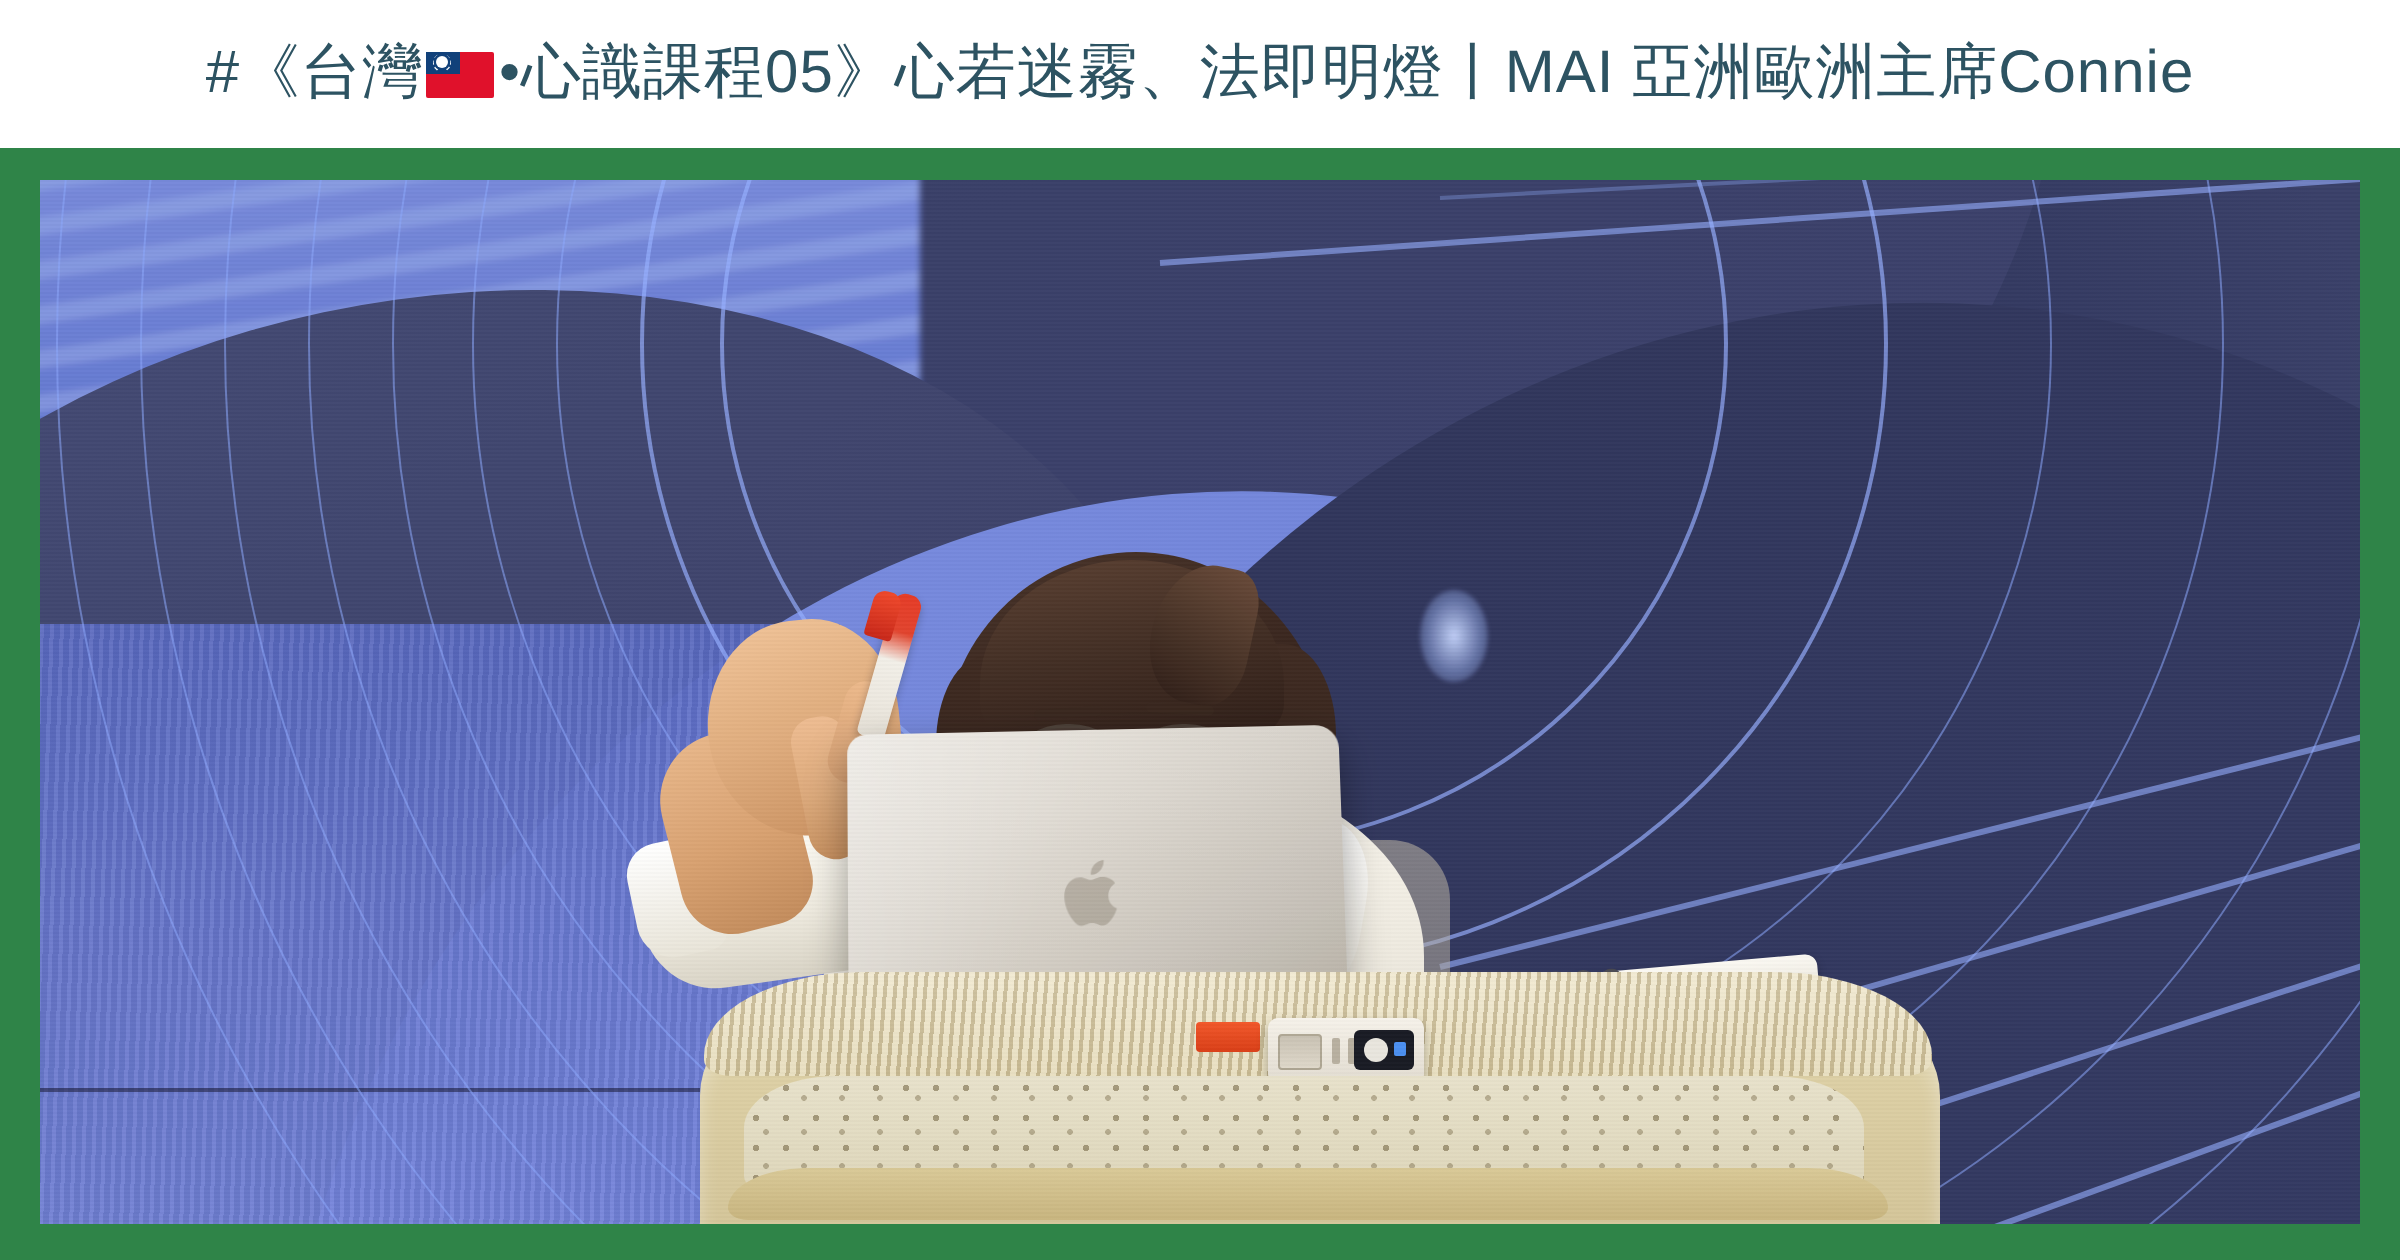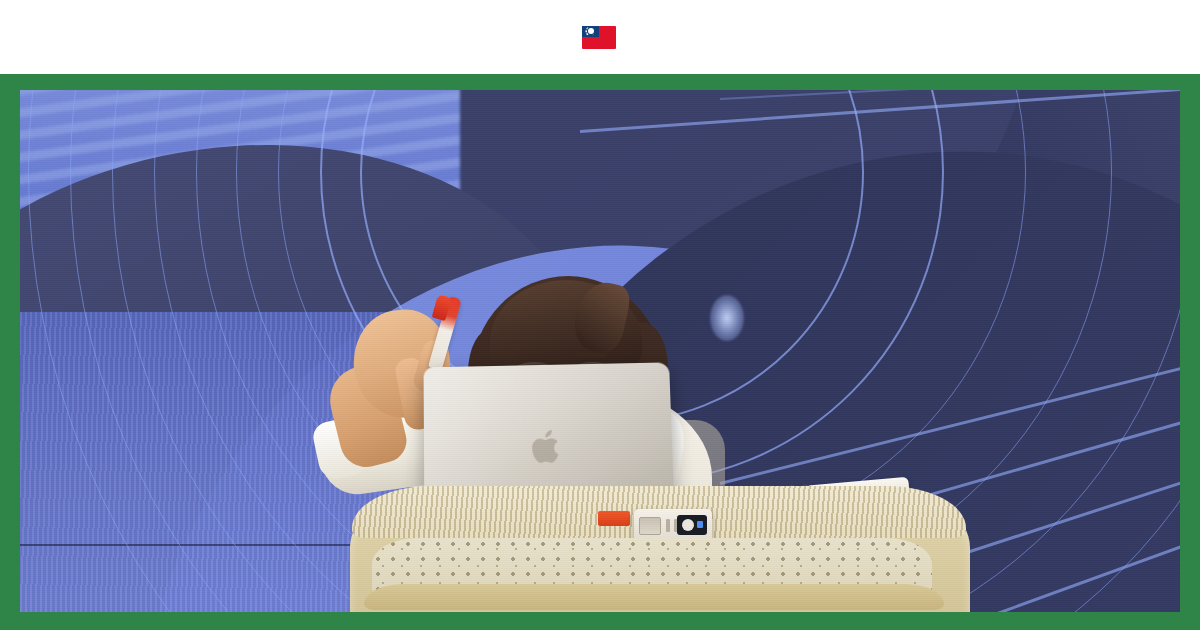--- a/index.html
+++ b/index.html
@@ -647,28 +647,30 @@
       repeating-linear-gradient(0deg, rgba(255,255,255,.10) 0 1px, rgba(0,0,0,.10) 1px 2px);
   }
 </style>
 </head>
 <body>
 
 <div class="card">
 
   <div class="title-bar">
     <div class="title-text">
+      <span class="title-seg">#《台灣</span>
       <span class="flag-tw">
         <span class="canton"></span>
         <span class="ray"></span>
         <span class="ray r2"></span>
         <span class="ray r3"></span>
         <span class="ray r4"></span>
         <span class="sun"></span>
       </span>
+      <span class="title-seg">•心識課程05》心若迷霧、法即明燈丨MAI 亞洲歐洲主席Connie</span>
     </div>
   </div>
 
   <div class="green-frame"></div>
 
   <div class="photo">
 
     <div class="stage"></div>
     <div class="dark-mass"></div>
     <div class="swoosh-a"></div>

